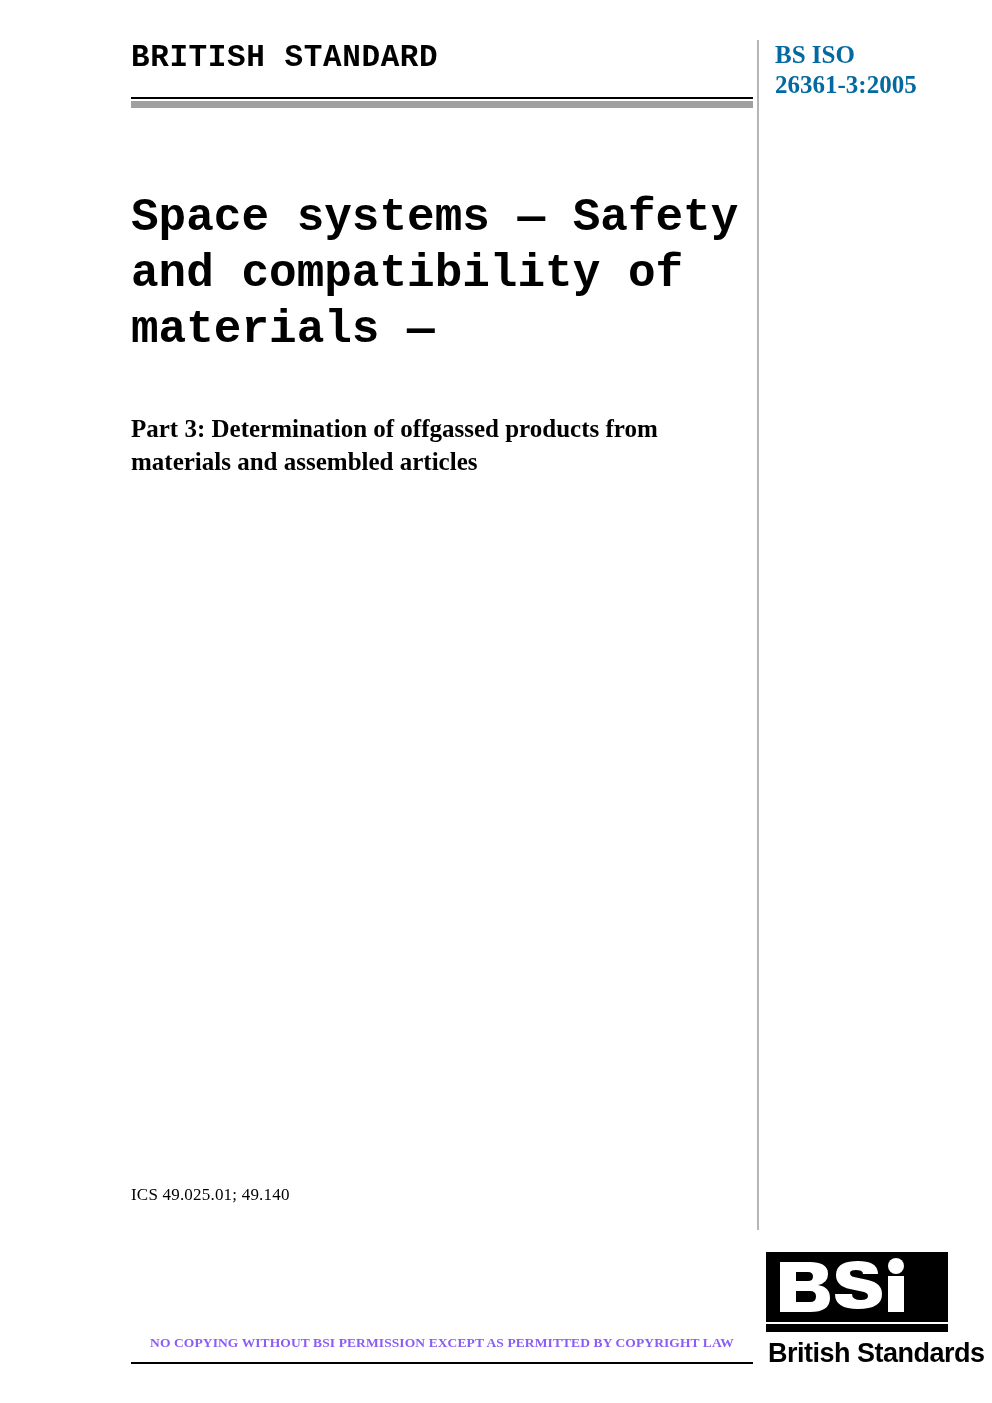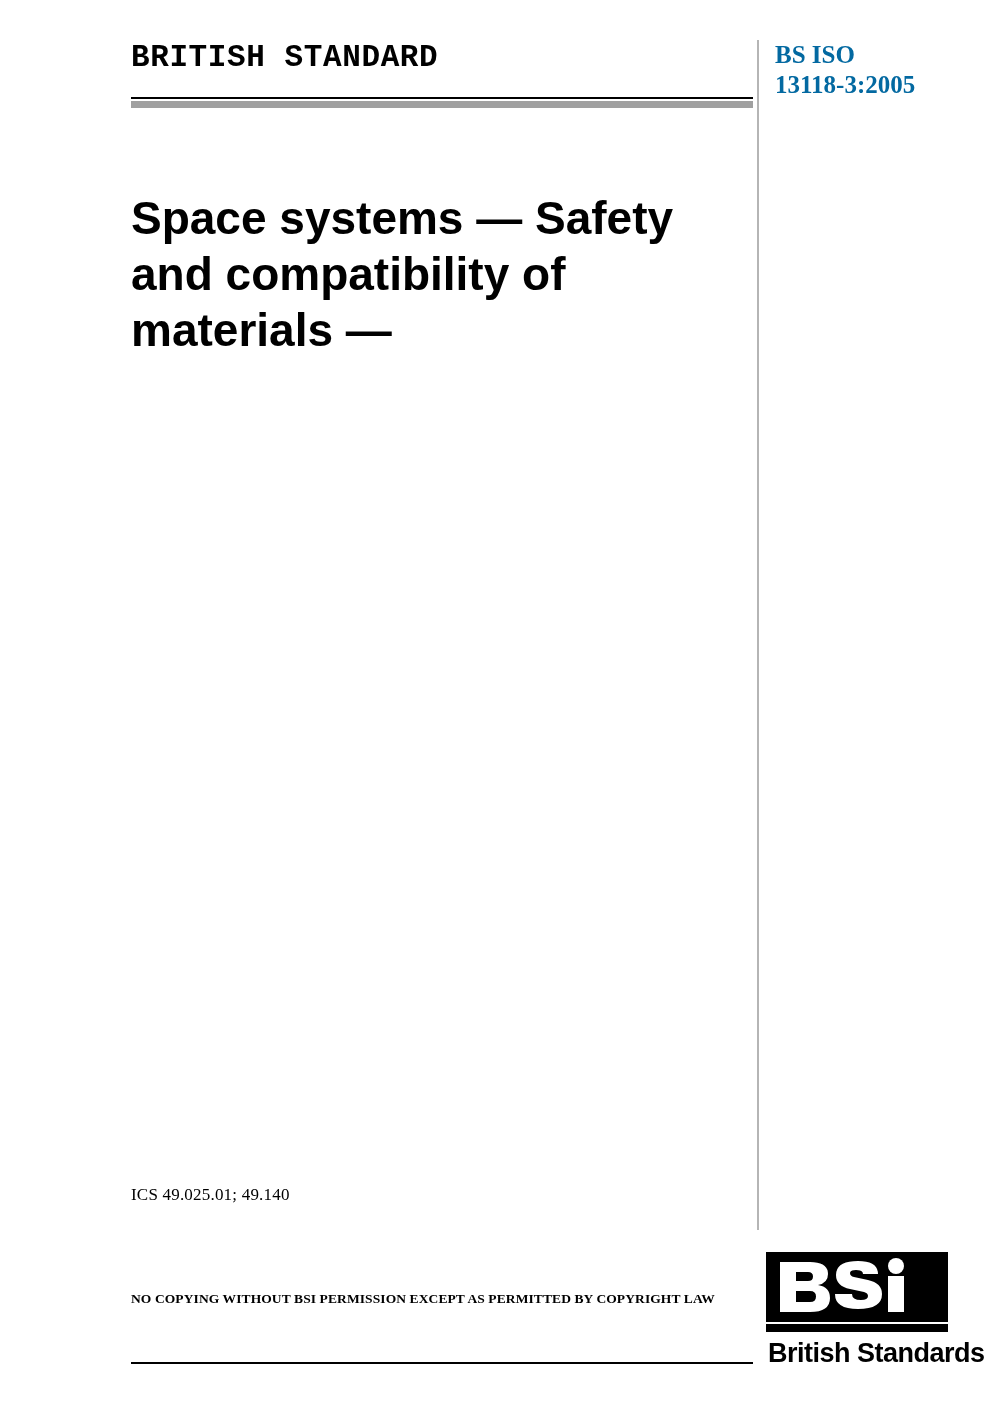--- a/index.html
+++ b/index.html
@@ -83,21 +83,21 @@
     height: 1190px;
     background: #b5b5b5;
   }
 
   
   .title {
     position: absolute;
     left: 131px;
     top: 190px;
     width: 620px;
-    font-family: Liberation Sans, sans-serif;
+    font-family: Liberation Mono, monospace;
     font-weight: bold;
     font-size: 46px;
     line-height: 56px;
     color: #000;
   }
   .subtitle {
     position: absolute;
     left: 131px;
     top: 412px;
     width: 620px;
@@ -124,27 +124,28 @@
     position: absolute;
     left: 131px;
     top: 1362px;
     width: 622px;
     height: 2px;
     background: #000000;
   }
   .copyright {
     position: absolute;
     left: 131px;
-    top: 1291px;
-    width: 622px;
+    top: 1335px;
+    width: 622px;
+    text-align: center;
     font-family: "Liberation Serif", serif;
     font-weight: bold;
     font-size: 13.5px;
     letter-spacing: 0.1px;
-    color: #000000;
+    color: #8b5cf6;
     white-space: nowrap;
   }
 
   
   .logo {
     position: absolute;
     left: 766px;
     top: 1252px;
     width: 182px;
     height: 120px;
@@ -171,31 +172,32 @@
 </style>
 </head>
 <body>
 
 <div class="page">
 
   <div class="header">
     <div class="header-left">BRITISH STANDARD</div>
     <div class="header-right">
       <div>BS ISO</div>
-      <div>13118-3:2005</div>
+      <div>26361-3:2005</div>
     </div>
   </div>
 
   <div class="rule-thin"></div>
   <div class="rule-thick"></div>
 
   <div class="v-divider"></div>
 
   <div class="title">Space systems — Safety and compatibility of materials —</div>
 
+  <div class="subtitle">Part 3: Determination of offgassed products from materials and assembled articles</div>
 
   <div class="ics">ICS 49.025.01; 49.140</div>
 
   <div class="copyright">NO COPYING WITHOUT BSI PERMISSION EXCEPT AS PERMITTED BY COPYRIGHT LAW</div>
   <div class="bottom-rule"></div>
 
   <div class="logo">
     <div class="logo-mark">
       <svg width="182" height="82" viewBox="0 0 182 82" xmlns="http://www.w3.org/2000/svg">
         <rect x="0" y="0" width="182" height="70" fill="#000000"></rect>

